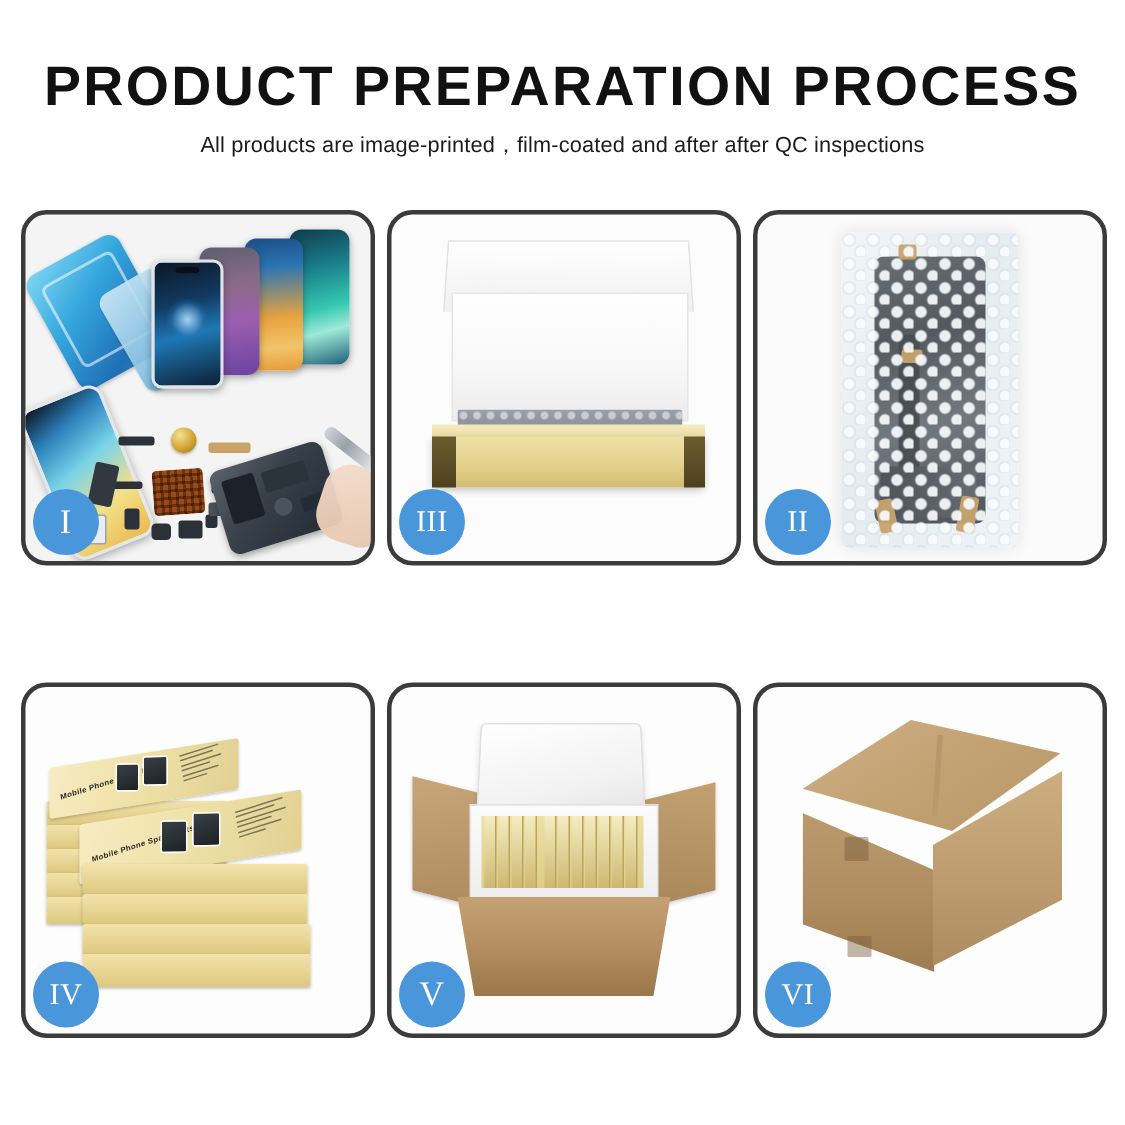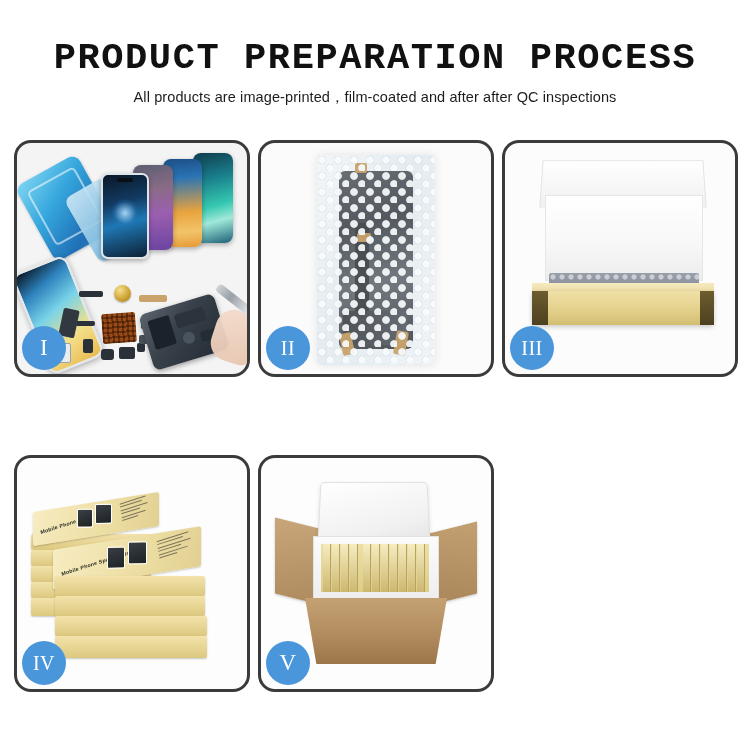--- a/index.html
+++ b/index.html
@@ -7,21 +7,21 @@
     width:750px;height:750px;overflow:hidden;background:#ffffff;
     font-family:"Liberation Sans", sans-serif;
     -webkit-font-smoothing:antialiased;
   }
   .page{position:relative;width:750px;height:750px;background:#fff;}
 
   
   .header{position:absolute;left:0;top:36px;width:750px;text-align:center;}
   .title{
     font-size:37px;line-height:44px;font-weight:700;color:#111;
-    letter-spacing:1.6px;white-space:nowrap;font-family:Liberation Mono, monospace;
+    letter-spacing:1.6px;white-space:nowrap;
   }
   .subtitle{
     margin-top:7px;font-size:14.5px;line-height:20px;color:#1c1c1c;
     letter-spacing:.1px;white-space:nowrap;font-weight:400;
   }
 
   
   .grid{
     position:absolute;left:14px;top:140px;width:722px;height:552px;
     display:grid;grid-template-columns:repeat(3,236px);
@@ -334,44 +334,44 @@
             <i></i>
             <i></i>
             <i></i>
         </div>
         <div class="hand"></div>
         <div class="driver"></div>
       </div>
       <div class="badge">I</div>
     </div>
 
+    <div class="panel p3">
+      <div class="scene">
+        <div class="b3-lid"></div>
+        <div class="b3-foam"></div>
+        <div class="b3-bubble"></div>
+        <div class="b3-rim"></div>
+        <div class="b3-front"></div>
+      </div>
+      <div class="badge rn-wide">III</div>
+    </div>
+
     <div class="panel p2">
       <div class="scene">
         <div class="bubblepack">
           <div class="darkitem"></div>
           <div class="tan" style="left:38px;top:8px;width:12px;height:10px;"></div>
           <div class="tan" style="left:40px;top:78px;width:14px;height:9px;"></div>
           <div class="tan" style="left:24px;top:178px;width:12px;height:22px;transform:rotate(-12deg);"></div>
           <div class="tan" style="left:78px;top:176px;width:12px;height:24px;transform:rotate(10deg);"></div>
           <div class="bubbles2"></div>
           <div class="bubbles"></div>
         </div>
       </div>
       <div class="badge rn-wide">II</div>
-    </div>
-
-    <div class="panel p3">
-      <div class="scene">
-        <div class="b3-lid"></div>
-        <div class="b3-foam"></div>
-        <div class="b3-bubble"></div>
-        <div class="b3-rim"></div>
-        <div class="b3-front"></div>
-      </div>
-      <div class="badge rn-wide">III</div>
     </div>
 
     <div class="panel p4">
       <div class="scene">
         <div class="stack">
           <div class="sbox" style="left:0;top:54px;width:120px;height:16px;"></div>
           <div class="sbox" style="left:0;top:70px;width:120px;height:16px;"></div>
           <div class="sbox" style="left:0;top:86px;width:120px;height:16px;"></div>
           <div class="sbox" style="left:0;top:102px;width:120px;height:16px;"></div>
           <div class="sbox" style="left:0;top:118px;width:122px;height:18px;"></div>
@@ -430,15 +430,26 @@
             <i style="left:69px"></i>
           <i style="left:78px"></i>
             <i style="left:87px"></i>
             <i style="left:96px"></i>
         </div>
         <div class="v-body"></div>
       </div>
       <div class="badge">V</div>
     </div>
 
+    <div class="panel p6">
+      <div class="scene">
+        <div class="c-top"></div>
+        <div class="c-seam"></div>
+        <div class="c-left"></div>
+        <div class="c-right"></div>
+        <div class="tape" style="left:58px;top:100px;width:16px;height:16px;"></div>
+        <div class="tape" style="left:60px;top:166px;width:16px;height:14px;"></div>
+      </div>
+      <div class="badge rn-wide">VI</div>
+    </div>
 
   </div>
 </div>
 
 </body></html>

